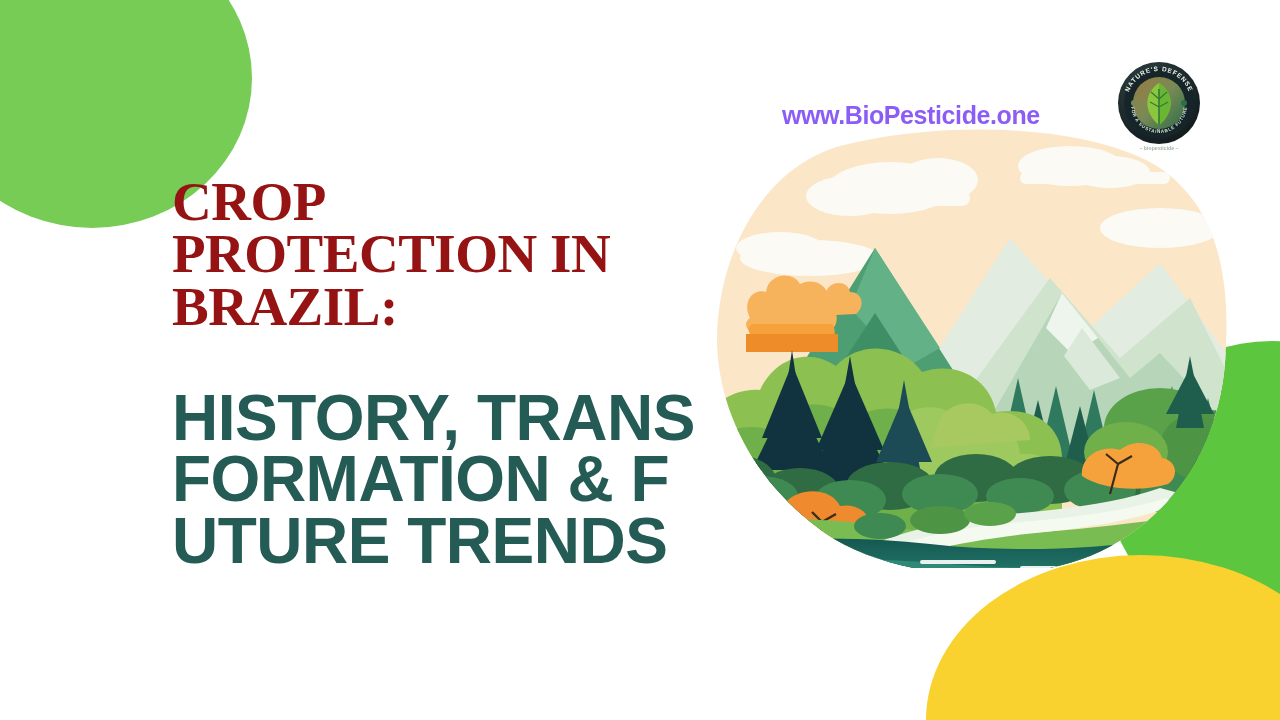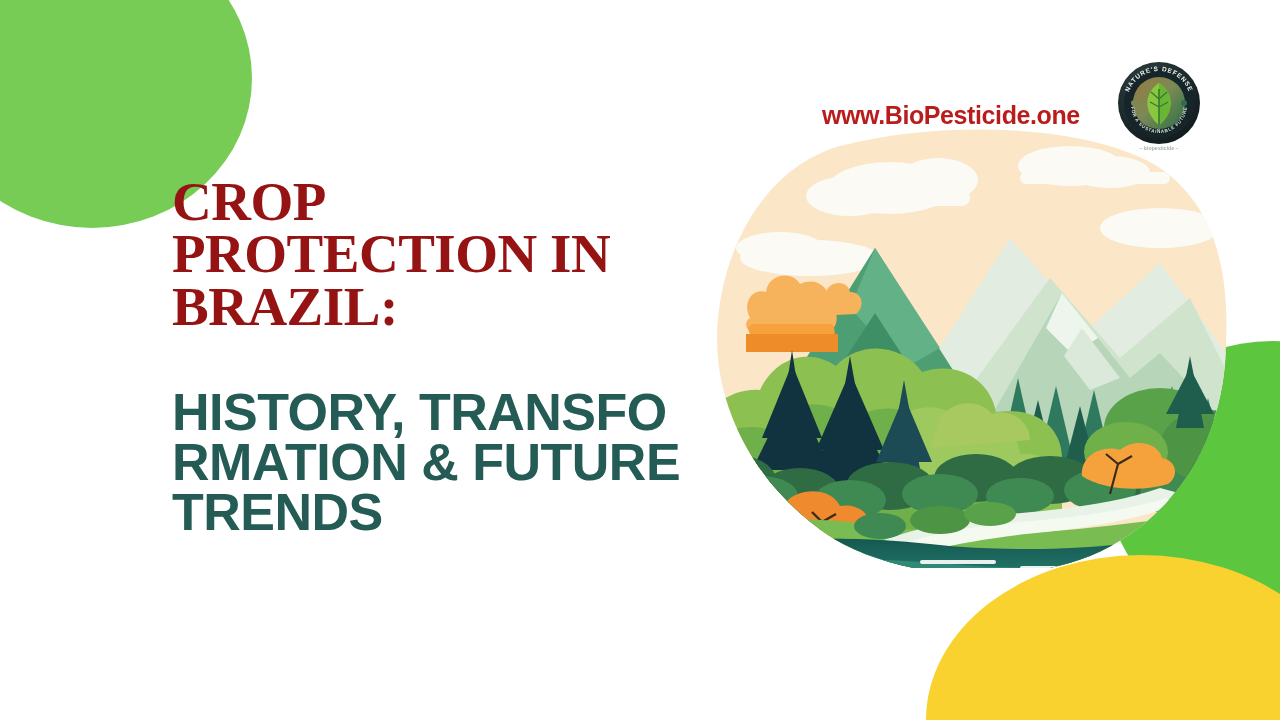--- a/index.html
+++ b/index.html
@@ -35,25 +35,25 @@
     position:absolute;
     left:926px; top:555px;
     width:430px; height:330px;
     border-radius:50%;
     background:#f9d230;
   }
 
   
   .site-url {
     position:absolute;
-    left:822px; top:101px;
+    left:782px; top:101px;
     font-size:25px;
     font-weight:bold;
     letter-spacing:-0.4px;
-    color:#b91c1c;
+    color:#8b5cf6;
     white-space:nowrap;
   }
   .logo-badge {
     position:absolute;
     left:1117px; top:59px;
     width:84px; height:100px;
   }
 
   
   .text-block {
@@ -65,21 +65,21 @@
     font-size:55px;
     line-height:0.95;
     font-weight:bold;
     letter-spacing:-0.5px;
     color:#951313;
     text-transform:uppercase;
     font-family:Liberation Serif, serif;
   }
   .title-sub {
     margin-top:55px;
-    font-size:52px;
+    font-size:64px;
     line-height:0.96;
     font-weight:bold;
     letter-spacing:-0.5px;
     color:#245b55;
     text-transform:uppercase;
     word-break:break-all;
   }
 
   
   .scene {

